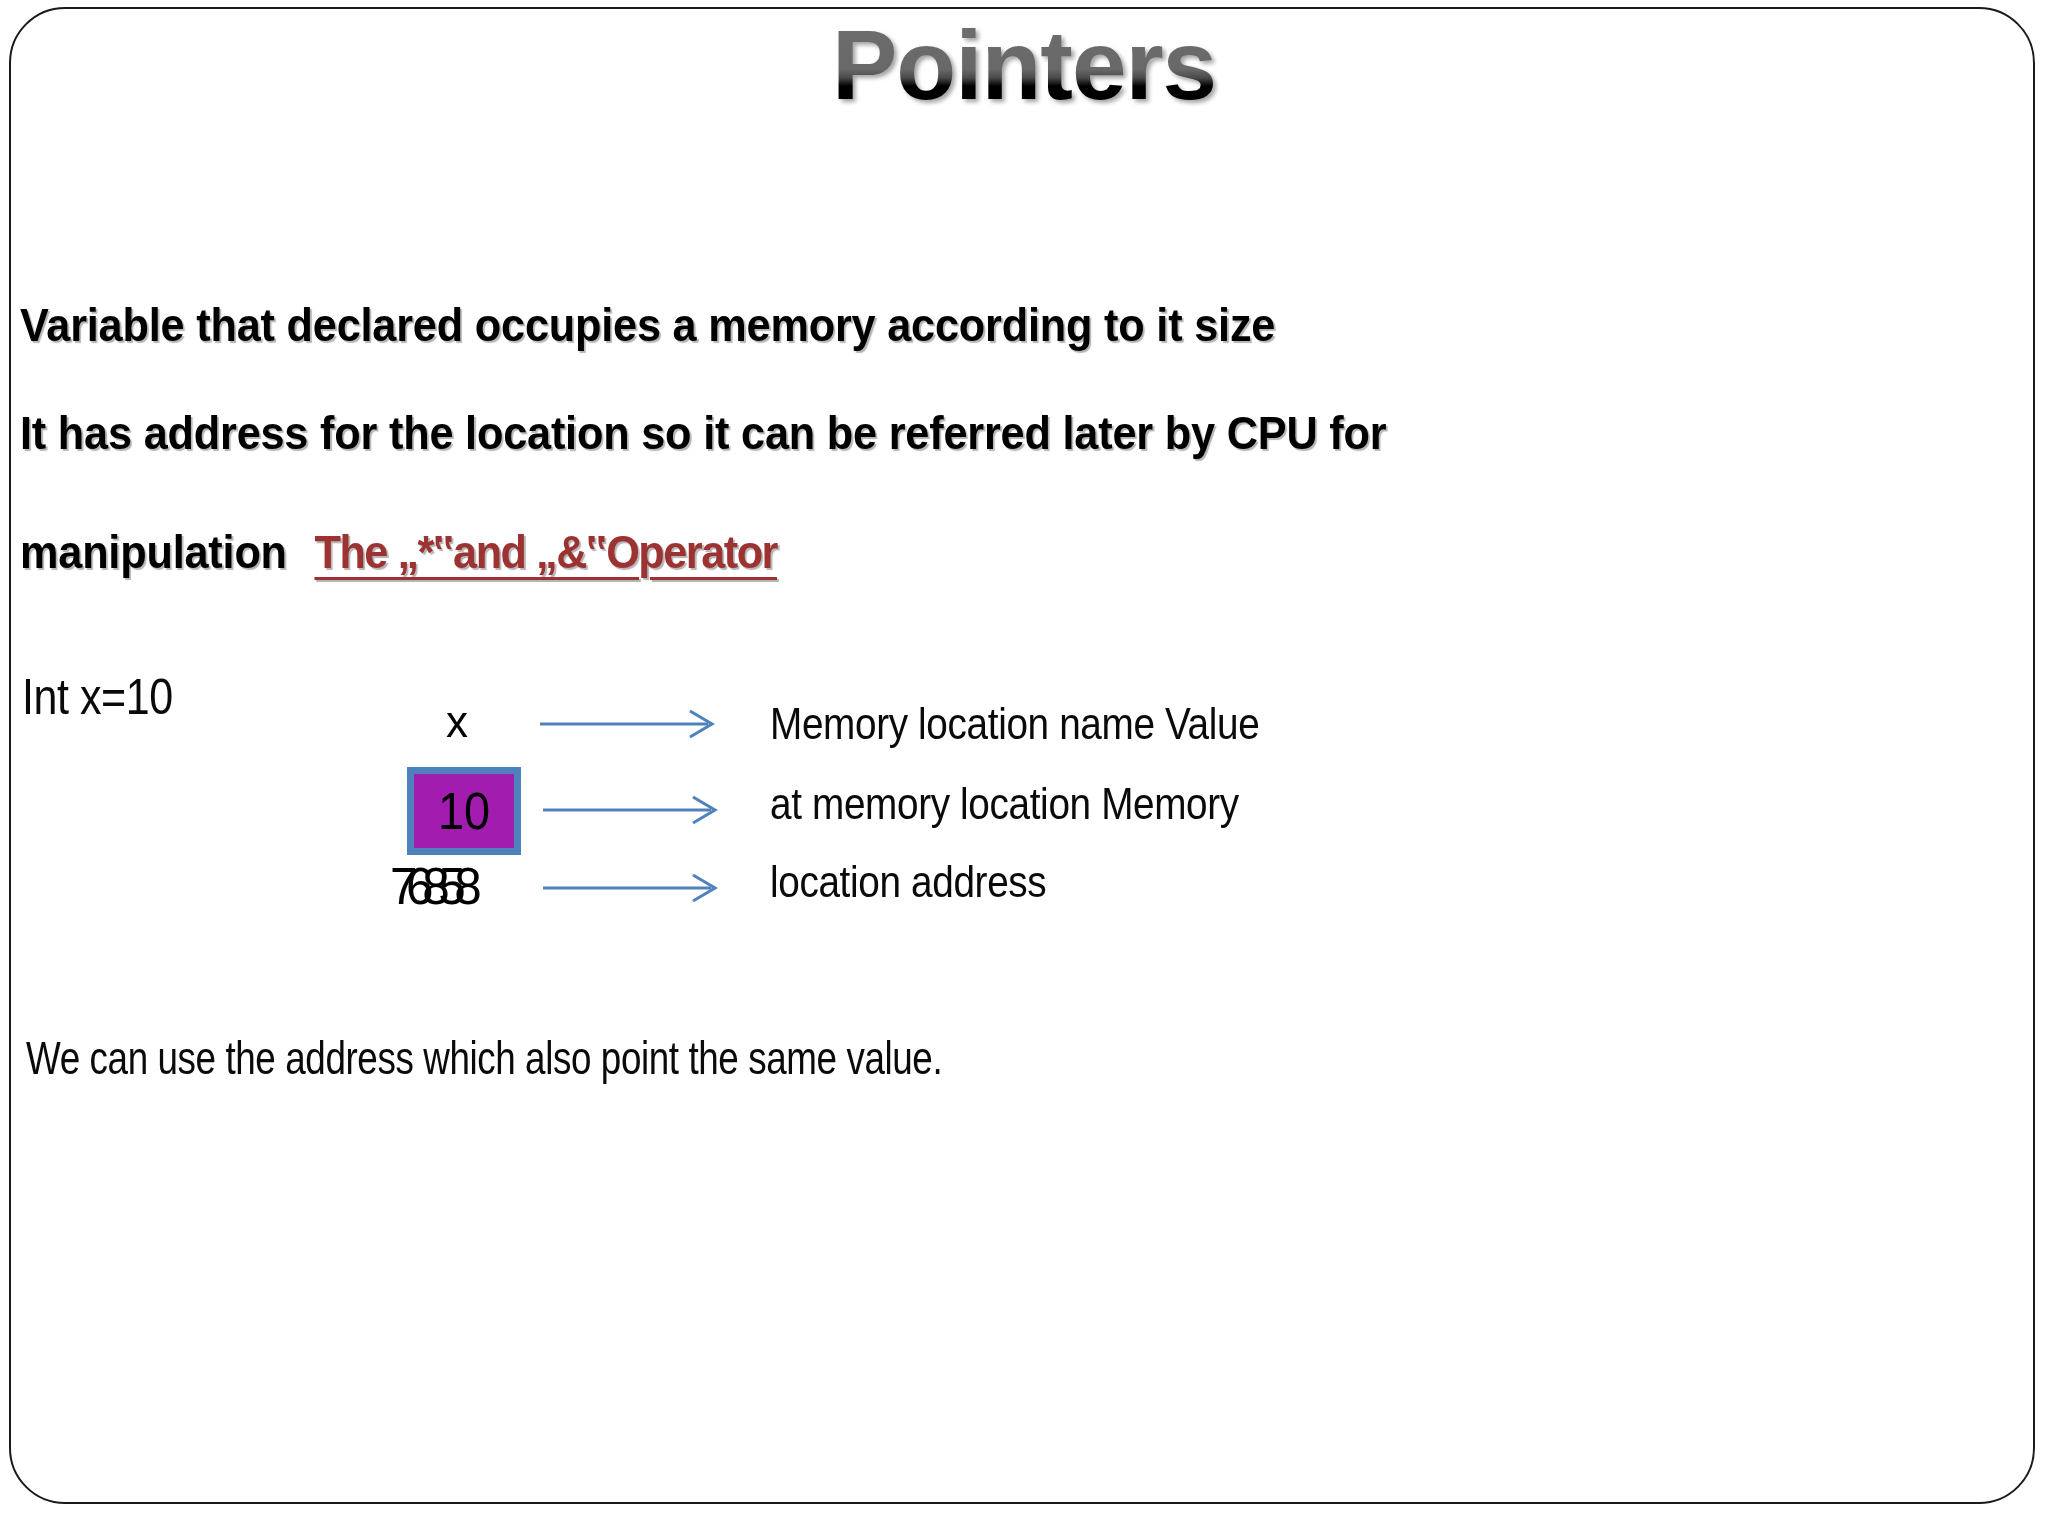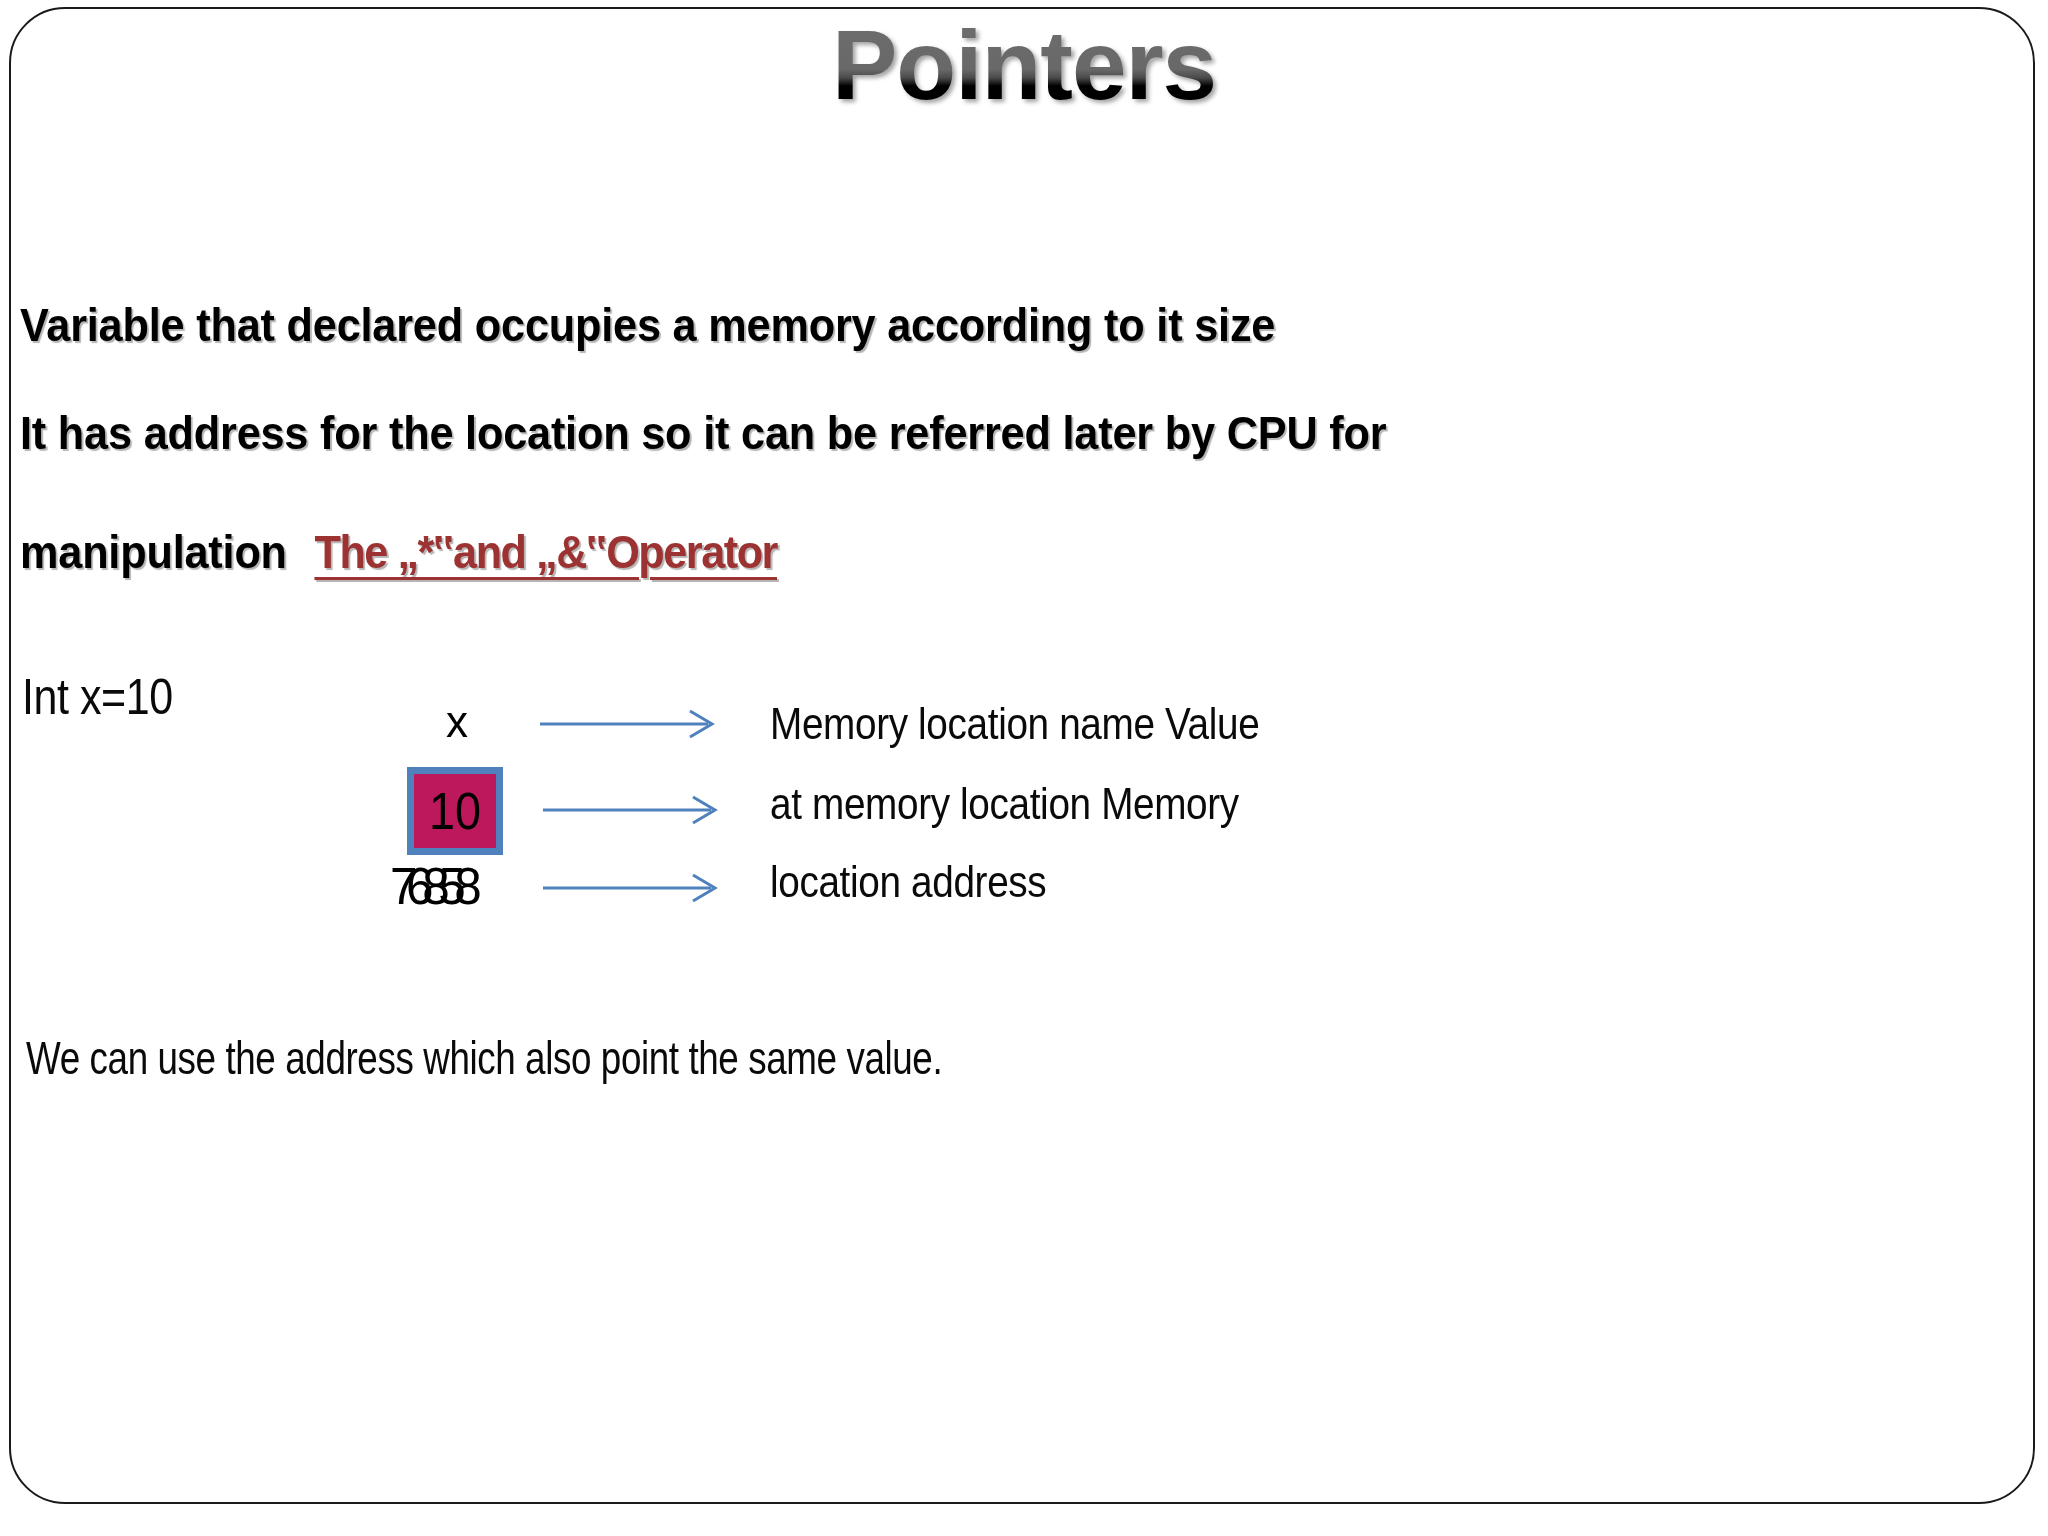--- a/index.html
+++ b/index.html
@@ -113,24 +113,24 @@
     top: 10px;
     font-family: "Liberation Sans", sans-serif;
     font-size: 44px;
     color: #000000;
     line-height: 1;
   }
   #value-box {
     position: absolute;
     left: 27px;
     top: 77px;
-    width: 96px;
+    width: 114px;
     height: 88px;
     border: 7px solid #4F81BD;
-    background: #be185d;
+    background: #a21caf;
     box-sizing: border-box;
     display: flex;
     align-items: center;
     justify-content: center;
   }
   #value-box span {
     font-family: "Liberation Sans Narrow", "Liberation Sans", sans-serif;
     font-size: 52px;
     color: #000000;
     line-height: 1;

